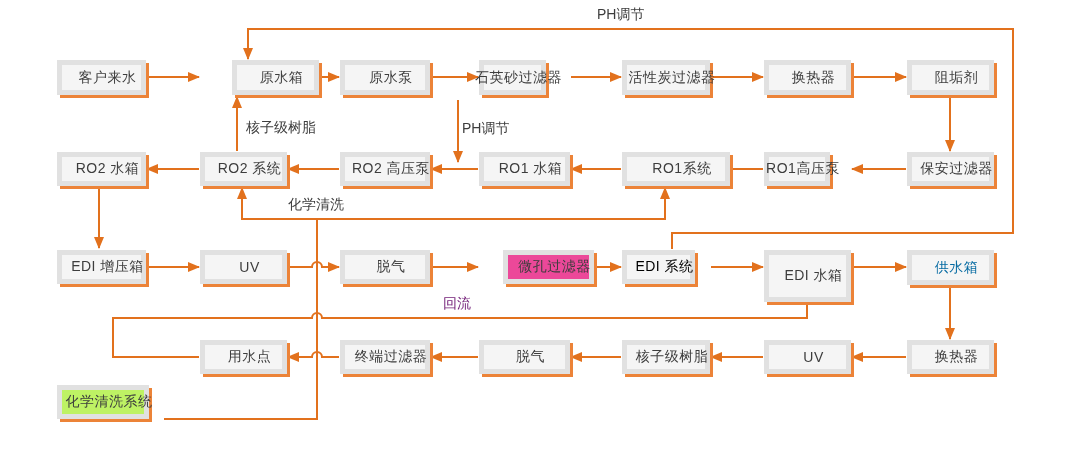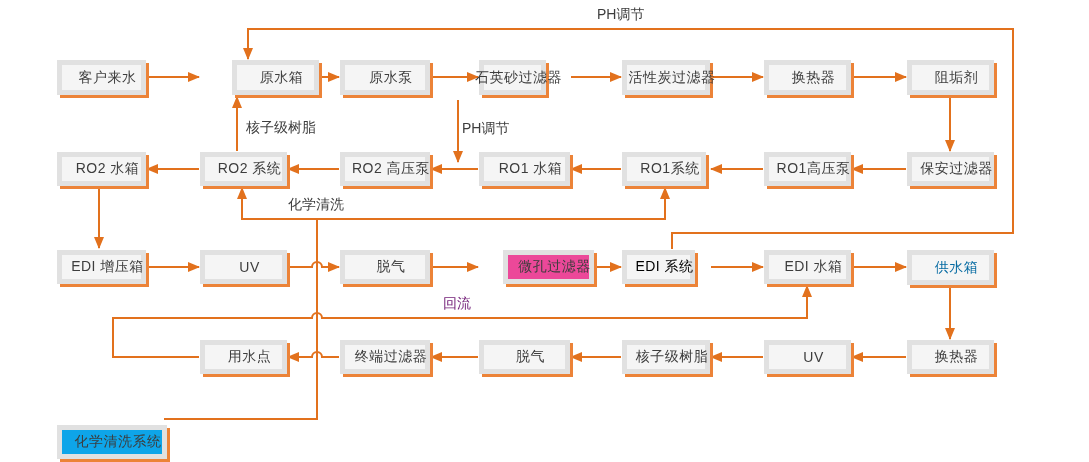--- a/index.html
+++ b/index.html
@@ -84,37 +84,37 @@
       <div class="node" style="left: 200px; top: 60px; width: 87px; height: 35px; background: rgb(245, 245, 245); border-color: rgb(225, 225, 225); color: rgb(61, 61, 61); box-shadow: rgb(236, 131, 56) 3px 3px 0px 0px; margin-left: 32px;">原水箱</div>
       <div class="node" style="left: 340px; top: 60px; width: 90px; height: 35px; background: rgb(245, 245, 245); border-color: rgb(225, 225, 225); color: rgb(61, 61, 61); box-shadow: rgb(236, 131, 56) 3px 3px 0px 0px;">原水泵</div>
       <div class="node" style="left: 479px; top: 60px; width: 67px; height: 35px; background: rgb(245, 245, 245); border-color: rgb(225, 225, 225); color: rgb(61, 61, 61); box-shadow: rgb(236, 131, 56) 3px 3px 0px 0px;">石英砂过滤器</div>
       <div class="node" style="left: 622px; top: 60px; width: 88px; height: 35px; background: rgb(245, 245, 245); border-color: rgb(225, 225, 225); color: rgb(61, 61, 61); box-shadow: rgb(236, 131, 56) 3px 3px 0px 0px;">活性炭过滤器</div>
       <div class="node" style="left: 764px; top: 60px; width: 87px; height: 35px; background: rgb(245, 245, 245); border-color: rgb(225, 225, 225); color: rgb(61, 61, 61); box-shadow: rgb(236, 131, 56) 3px 3px 0px 0px;">换热器</div>
       <div class="node" style="left: 907px; top: 60px; width: 87px; height: 35px; background: rgb(245, 245, 245); border-color: rgb(225, 225, 225); color: rgb(61, 61, 61); box-shadow: rgb(236, 131, 56) 3px 3px 0px 0px;">阻垢剂</div>
       <div class="node" style="left: 57px; top: 152px; width: 89px; height: 34px; background: rgb(245, 245, 245); border-color: rgb(225, 225, 225); color: rgb(61, 61, 61); box-shadow: rgb(236, 131, 56) 3px 3px 0px 0px;">RO2 水箱</div>
       <div class="node" style="left: 200px; top: 152px; width: 87px; height: 34px; background: rgb(245, 245, 245); border-color: rgb(225, 225, 225); color: rgb(61, 61, 61); box-shadow: rgb(236, 131, 56) 3px 3px 0px 0px;">RO2 系统</div>
       <div class="node" style="left: 340px; top: 152px; width: 90px; height: 34px; background: rgb(245, 245, 245); border-color: rgb(225, 225, 225); color: rgb(61, 61, 61); box-shadow: rgb(236, 131, 56) 3px 3px 0px 0px;">RO2 高压泵</div>
       <div class="node" style="left: 479px; top: 152px; width: 91px; height: 34px; background: rgb(245, 245, 245); border-color: rgb(225, 225, 225); color: rgb(61, 61, 61); box-shadow: rgb(236, 131, 56) 3px 3px 0px 0px;">RO1 水箱</div>
-      <div class="node" style="left: 622px; top: 152px; width: 84px; height: 34px; background: rgb(245, 245, 245); border-color: rgb(225, 225, 225); color: rgb(61, 61, 61); box-shadow: rgb(236, 131, 56) 3px 3px 0px 0px;">RO1系统</div>
-      <div class="node" style="left: 764px; top: 152px; width: 87px; height: 34px; background: rgb(245, 245, 245); border-color: rgb(225, 225, 225); color: rgb(61, 61, 61); box-shadow: rgb(236, 131, 56) 3px 3px 0px 0px;">RO1高压泵</div>
+      <div class="node" style="left: 622px; top: 152px; width: 108px; height: 34px; background: rgb(245, 245, 245); border-color: rgb(225, 225, 225); color: rgb(61, 61, 61); box-shadow: rgb(236, 131, 56) 3px 3px 0px 0px;">RO1系统</div>
+      <div class="node" style="left: 764px; top: 152px; width: 66px; height: 34px; background: rgb(245, 245, 245); border-color: rgb(225, 225, 225); color: rgb(61, 61, 61); box-shadow: rgb(236, 131, 56) 3px 3px 0px 0px;">RO1高压泵</div>
       <div class="node" style="left: 907px; top: 152px; width: 87px; height: 34px; background: rgb(245, 245, 245); border-color: rgb(225, 225, 225); color: rgb(61, 61, 61); box-shadow: rgb(236, 131, 56) 3px 3px 0px 0px;">保安过滤器</div>
       <div class="node" style="left: 57px; top: 250px; width: 89px; height: 34px; background: rgb(245, 245, 245); border-color: rgb(225, 225, 225); color: rgb(61, 61, 61); box-shadow: rgb(236, 131, 56) 3px 3px 0px 0px;">EDI 增压箱</div>
       <div class="node" style="left: 200px; top: 250px; width: 87px; height: 34px; background: rgb(245, 245, 245); border-color: rgb(225, 225, 225); color: rgb(61, 61, 61); box-shadow: rgb(236, 131, 56) 3px 3px 0px 0px;">UV</div>
       <div class="node" style="left: 340px; top: 250px; width: 90px; height: 34px; background: rgb(245, 245, 245); border-color: rgb(225, 225, 225); color: rgb(61, 61, 61); box-shadow: rgb(236, 131, 56) 3px 3px 0px 0px;">脱气</div>
       <div class="node" style="left: 479px; top: 250px; width: 91px; height: 34px; background: #ec4899; border-color: rgb(225, 225, 225); color: rgb(61, 61, 61); box-shadow: rgb(236, 131, 56) 3px 3px 0px 0px; margin-left: 24px;">微孔过滤器</div>
       <div class="node" style="left: 622px; top: 250px; width: 73px; height: 34px; background: rgb(245, 245, 245); border-color: rgb(225, 225, 225); color: #000000; box-shadow: rgb(236, 131, 56) 3px 3px 0px 0px;">EDI 系统</div>
-      <div class="node" style="left: 764px; top: 250px; width: 87px; height: 34px; background: rgb(245, 245, 245); border-color: rgb(225, 225, 225); color: rgb(61, 61, 61); box-shadow: rgb(236, 131, 56) 3px 3px 0px 0px;">EDI 水箱</div>
+      <div class="node" style="left: 764px; top: 250px; width: 87px; height: 52px; background: rgb(245, 245, 245); border-color: rgb(225, 225, 225); color: rgb(61, 61, 61); box-shadow: rgb(236, 131, 56) 3px 3px 0px 0px;">EDI 水箱</div>
       <div class="node" style="left: 907px; top: 250px; width: 87px; height: 35px; background: rgb(245, 245, 245); border-color: rgb(225, 225, 225); color: #0369a1; box-shadow: rgb(236, 131, 56) 3px 3px 0px 0px;">供水箱</div>
       <div class="node" style="left: 200px; top: 340px; width: 87px; height: 34px; background: rgb(245, 245, 245); border-color: rgb(225, 225, 225); color: rgb(61, 61, 61); box-shadow: rgb(236, 131, 56) 3px 3px 0px 0px;">用水点</div>
       <div class="node" style="left: 340px; top: 340px; width: 90px; height: 34px; background: rgb(245, 245, 245); border-color: rgb(225, 225, 225); color: rgb(61, 61, 61); box-shadow: rgb(236, 131, 56) 3px 3px 0px 0px;">终端过滤器</div>
       <div class="node" style="left: 479px; top: 340px; width: 91px; height: 34px; background: rgb(245, 245, 245); border-color: rgb(225, 225, 225); color: rgb(61, 61, 61); box-shadow: rgb(236, 131, 56) 3px 3px 0px 0px;">脱气</div>
       <div class="node" style="left: 622px; top: 340px; width: 88px; height: 34px; background: rgb(245, 245, 245); border-color: rgb(225, 225, 225); color: rgb(61, 61, 61); box-shadow: rgb(236, 131, 56) 3px 3px 0px 0px;">核子级树脂</div>
       <div class="node" style="left: 764px; top: 340px; width: 87px; height: 34px; background: rgb(245, 245, 245); border-color: rgb(225, 225, 225); color: rgb(61, 61, 61); box-shadow: rgb(236, 131, 56) 3px 3px 0px 0px;">UV</div>
       <div class="node" style="left: 907px; top: 340px; width: 87px; height: 34px; background: rgb(245, 245, 245); border-color: rgb(225, 225, 225); color: rgb(61, 61, 61); box-shadow: rgb(236, 131, 56) 3px 3px 0px 0px;">换热器</div>
-      <div class="node" style="left: 57px; top: 425px; width: 110px; height: 34px; background: #0ea5e9; border-color: rgb(225, 225, 225); color: rgb(61, 61, 61); box-shadow: rgb(236, 131, 56) 3px 3px 0px 0px;">化学清洗系统</div>
+      <div class="node" style="left: 57px; top: 385px; width: 92px; height: 34px; background: #bef264; border-color: rgb(225, 225, 225); color: rgb(61, 61, 61); box-shadow: rgb(236, 131, 56) 3px 3px 0px 0px;">化学清洗系统</div>
     </div>
   <div>
       <div class="edge-label" style="left: 597px; top: 6px; color: rgb(61, 61, 61);">PH调节</div>
       <div class="edge-label" style="left: 246px; top: 119px; color: rgb(61, 61, 61);">核子级树脂</div>
       <div class="edge-label" style="left: 462px; top: 120px; color: rgb(61, 61, 61);">PH调节</div>
       <div class="edge-label" style="left: 288px; top: 196px; color: rgb(61, 61, 61);">化学清洗</div>
       <div class="edge-label" style="left: 443px; top: 295px; color: #701a75;">回流</div>
     </div>
 </div>
 

